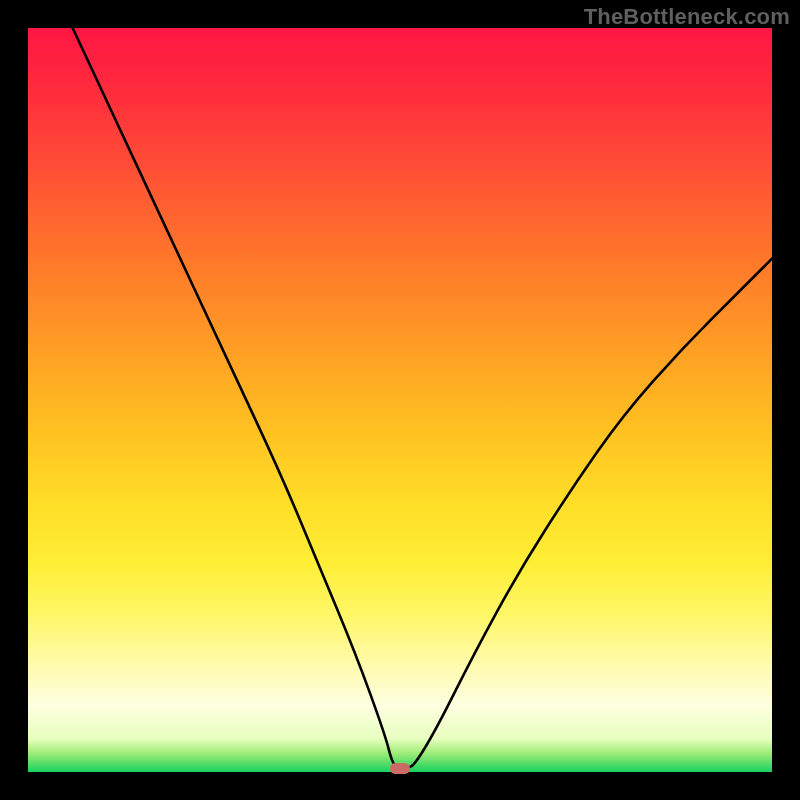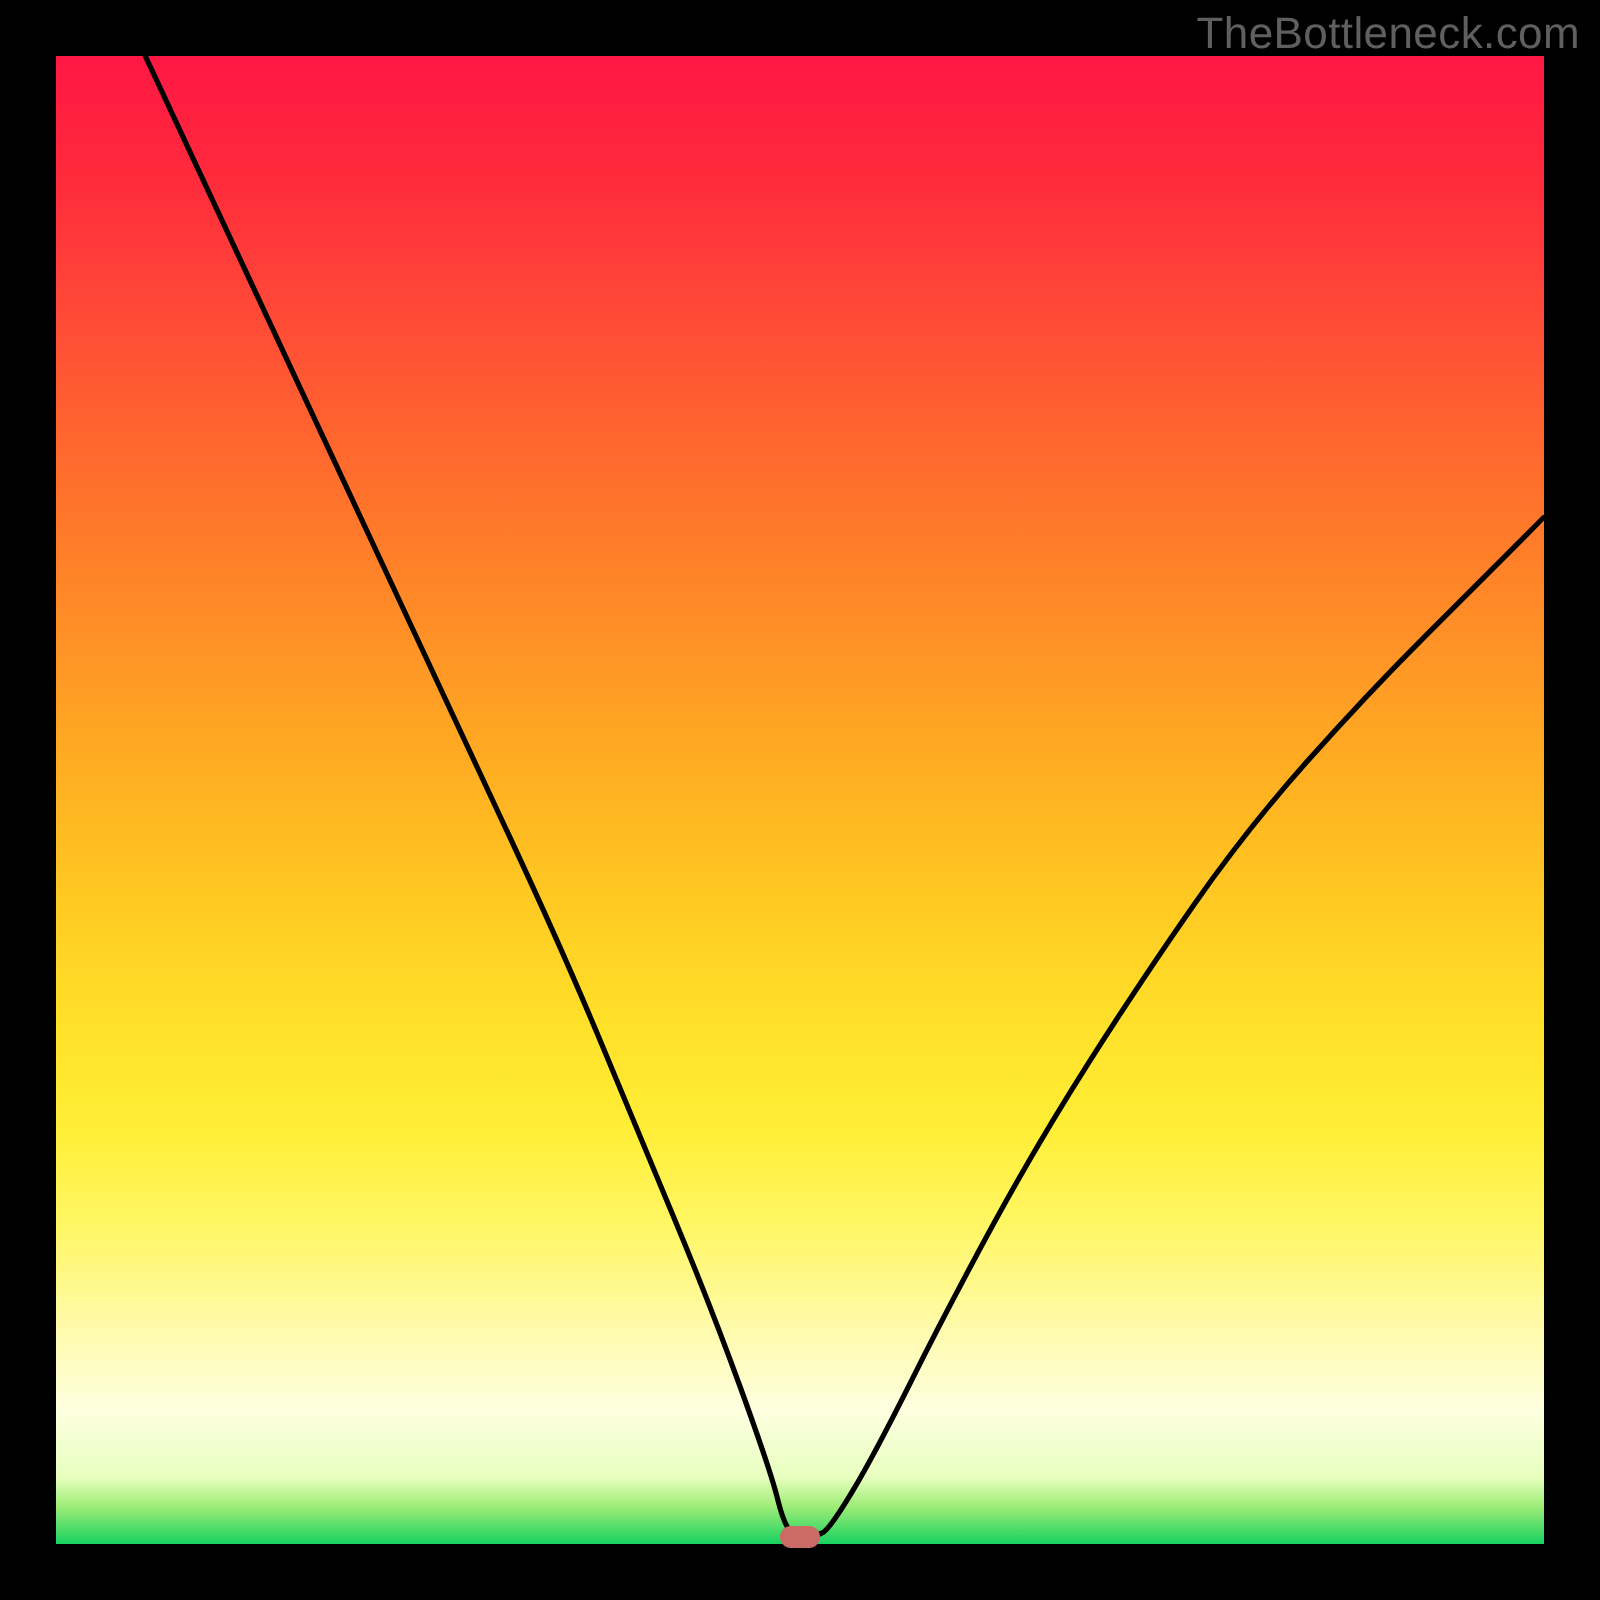--- a/index.html
+++ b/index.html
@@ -42,21 +42,21 @@
       #9dec76 97.5%,
       #18d160 100%
     );
   }
   .watermark {
     position: absolute;
     top: 4px;
     right: 10px;
     font-family: Arial, Helvetica, sans-serif;
     font-size: 22px;
-    font-weight: 400;
+    font-weight: 700;
     color: #5f5f5f;
     letter-spacing: 0.2px;
   }
   svg.curve {
     position: absolute;
     top: 0;
     left: 0;
     width: 744px;
     height: 744px;
   }

